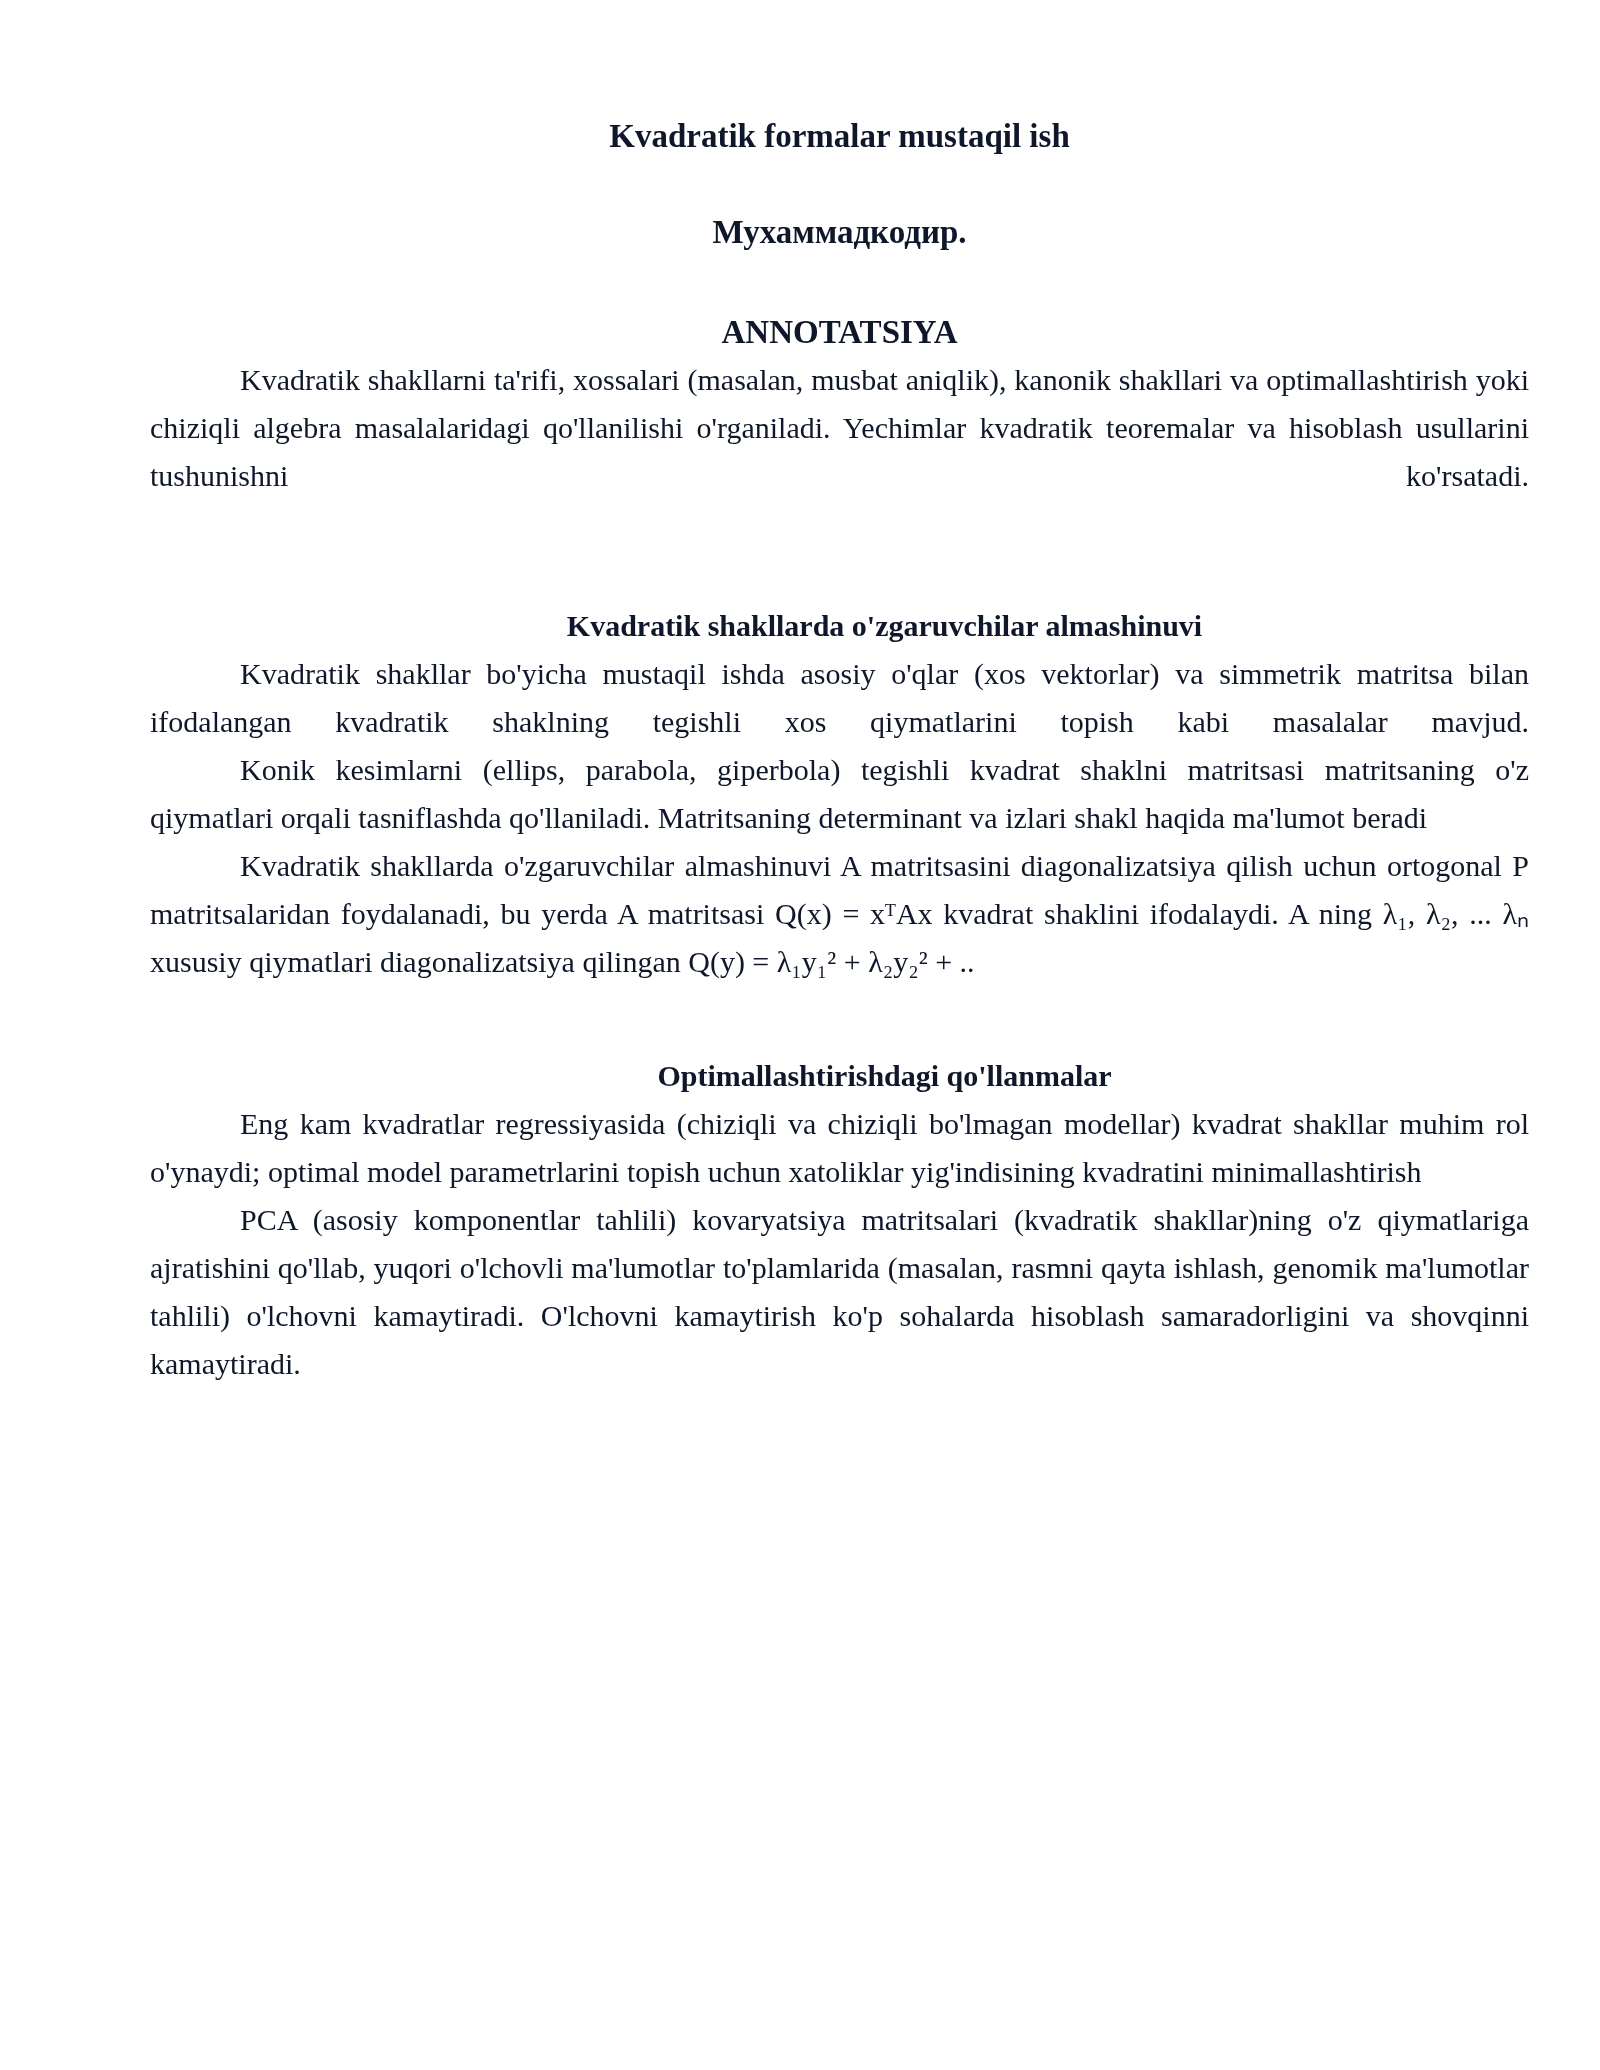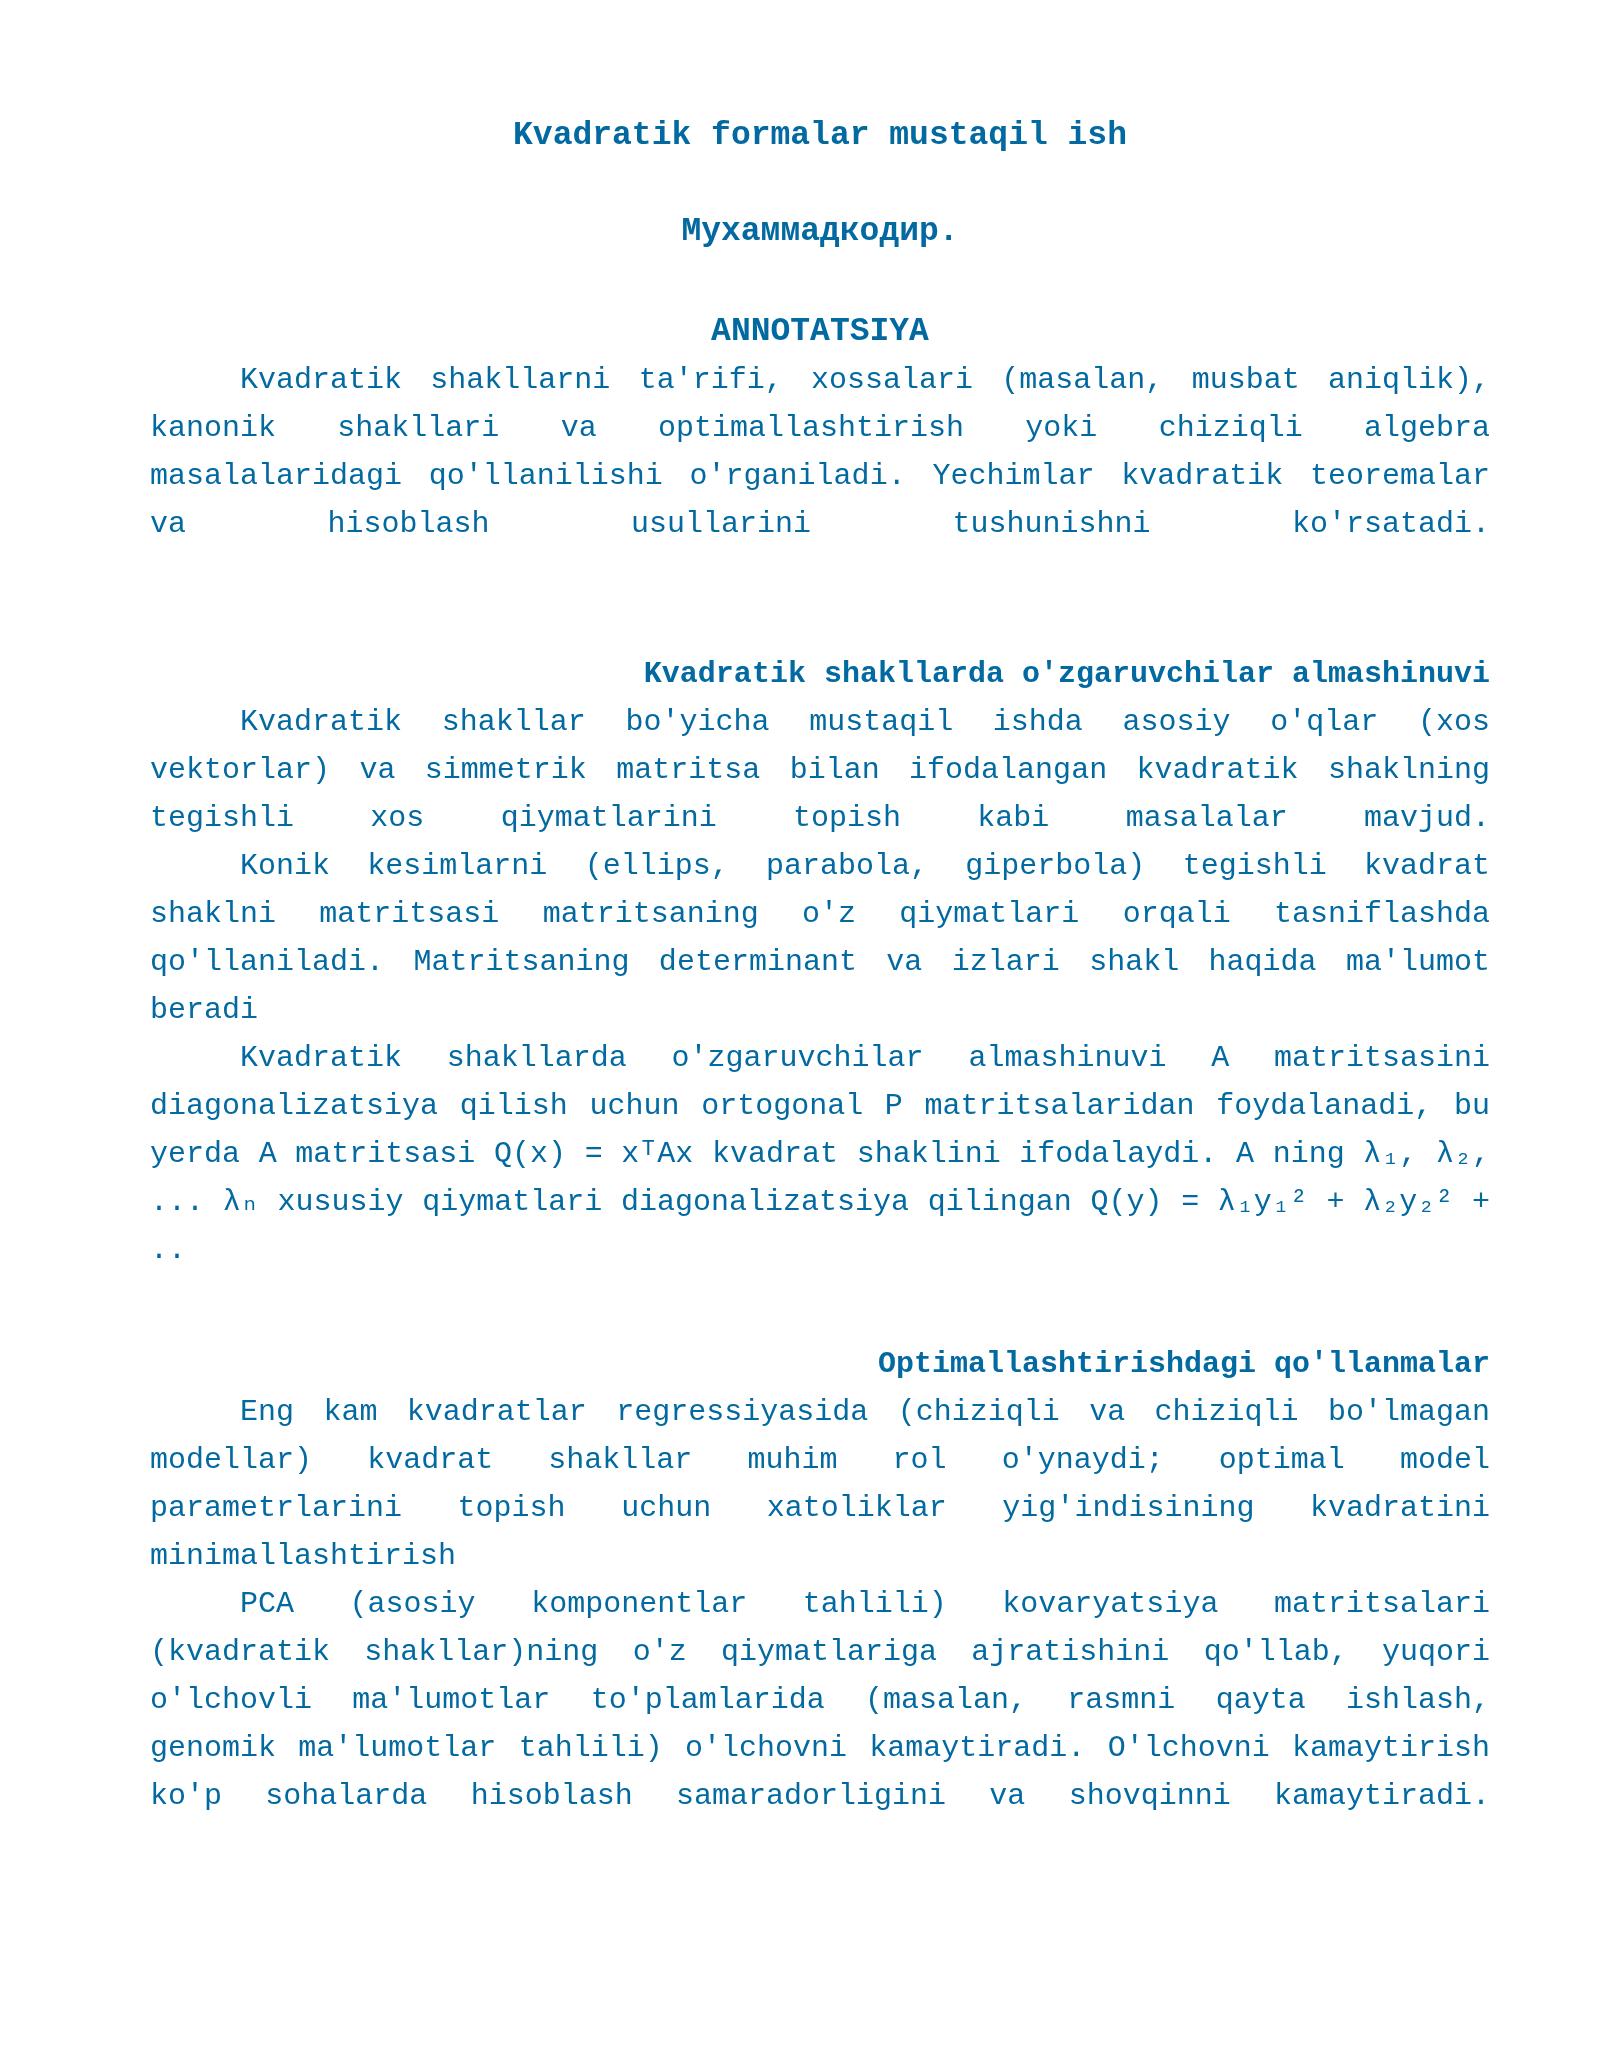--- a/index.html
+++ b/index.html
@@ -6,23 +6,23 @@
     margin: 0;
     padding: 0;
     background: #ffffff;
   }
   .page {
     position: relative;
     width: 1600px;
     height: 2070px;
     background: #ffffff;
     box-sizing: border-box;
-    padding: 112px 110px 0 150px;
-    color: #0369a1;
-    font-family: Liberation Mono, monospace;
+    padding: 112px 71px 0 150px;
+    color: #0f172a;
+    font-family: Liberation Serif, serif;
     font-size: 30px;
     line-height: 48px;
     overflow: hidden;
   }
   .doc-title,
   .doc-author,
   .annot-heading {
     margin: 0;
     font-size: 33px;
     font-weight: bold;
@@ -41,21 +41,21 @@
   .just-last {
     text-align-last: justify;
     -moz-text-align-last: justify;
   }
   .sec-heading {
     margin: 0;
     font-size: 30px;
     font-weight: bold;
     line-height: 48px;
     text-indent: 90px;
-    text-align: right;
+    text-align: center;
   }
   .kw-label { font-weight: bold; }
 
   
   .p-annotation    { margin-top: 8px;  }
   .p-keywords      { margin-top: 40px; }
   .h-variables     { margin-top: 102px;}
   .p-variables     { margin-top: 0;    }
   .p-conic         { margin-top: 62px; }
   .p-diagonal      { margin-top: 38px; }

